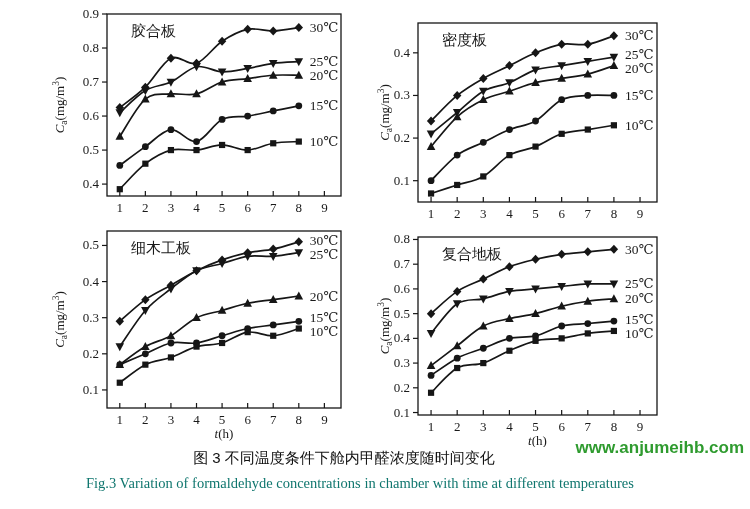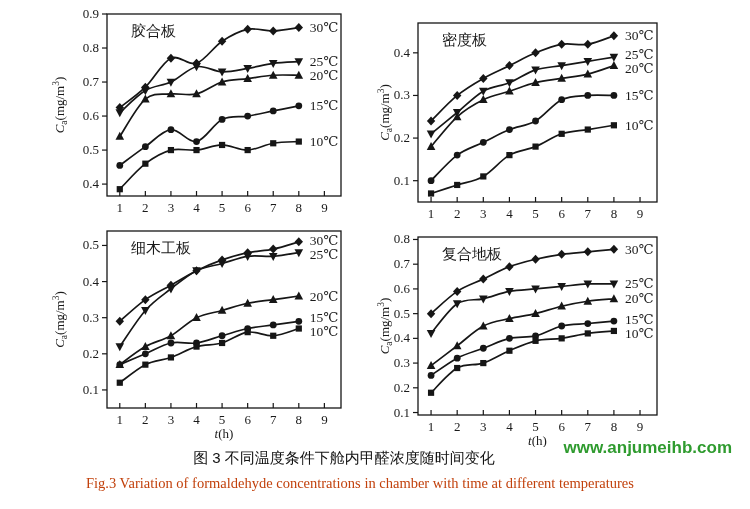--- a/index.html
+++ b/index.html
@@ -10,26 +10,26 @@
   #c0{left:0;top:0;}  #c1{left:375px;top:0;}
   #c2{left:0;top:225px;} #c3{left:375px;top:225px;}
   svg text{fill:#1a1a1a;}
   .tick{font:13px "Liberation Serif","DejaVu Serif",serif;}
   .ptitle{font:15px "Liberation Sans","DejaVu Sans",sans-serif;}
   .slabel{font:13.5px "Liberation Serif","DejaVu Serif","DejaVu Sans",serif;}
   .ylab,.xlab{font:13px "Liberation Serif","DejaVu Serif",serif;}
   .caption-zh{position:absolute;top:449px;left:0;width:600px;text-align:center;
               font:15px "Liberation Sans","DejaVu Sans",sans-serif;color:#111;margin-left:44px;}
   .caption-en{position:absolute;top:475px;left:86px;
-              font:14.5px "Liberation Serif","DejaVu Serif",serif;color:#c2410c;white-space:nowrap;}
+              font:14.5px "Liberation Serif","DejaVu Serif",serif;color:#0f766e;white-space:nowrap;}
   .watermark{position:absolute;right:0;top:438px;z-index:5;text-align:right;}
   .wm-brand{font:600 33px "Liberation Sans","DejaVu Sans",sans-serif;letter-spacing:0;
             line-height:40px;padding-right:4px;}
   .wm-url{font:bold 17px "Liberation Sans","DejaVu Sans",sans-serif;line-height:18px;
-          padding-right:18px;margin-top:1px;}
+          padding-right:6px;margin-top:1px;}
 </style>
 </head>
 <body>
 
 <div class="page">
   <div class="grid">
     <svg id="c0" width="375" height="225">
         <g>
           <rect x="107" y="14" width="234" height="182" fill="none" stroke="#161616" stroke-width="1.3"></rect>
           <line x1="119.78688524590164" y1="196" x2="119.78688524590164" y2="191" stroke="#161616" stroke-width="1.2"></line>

